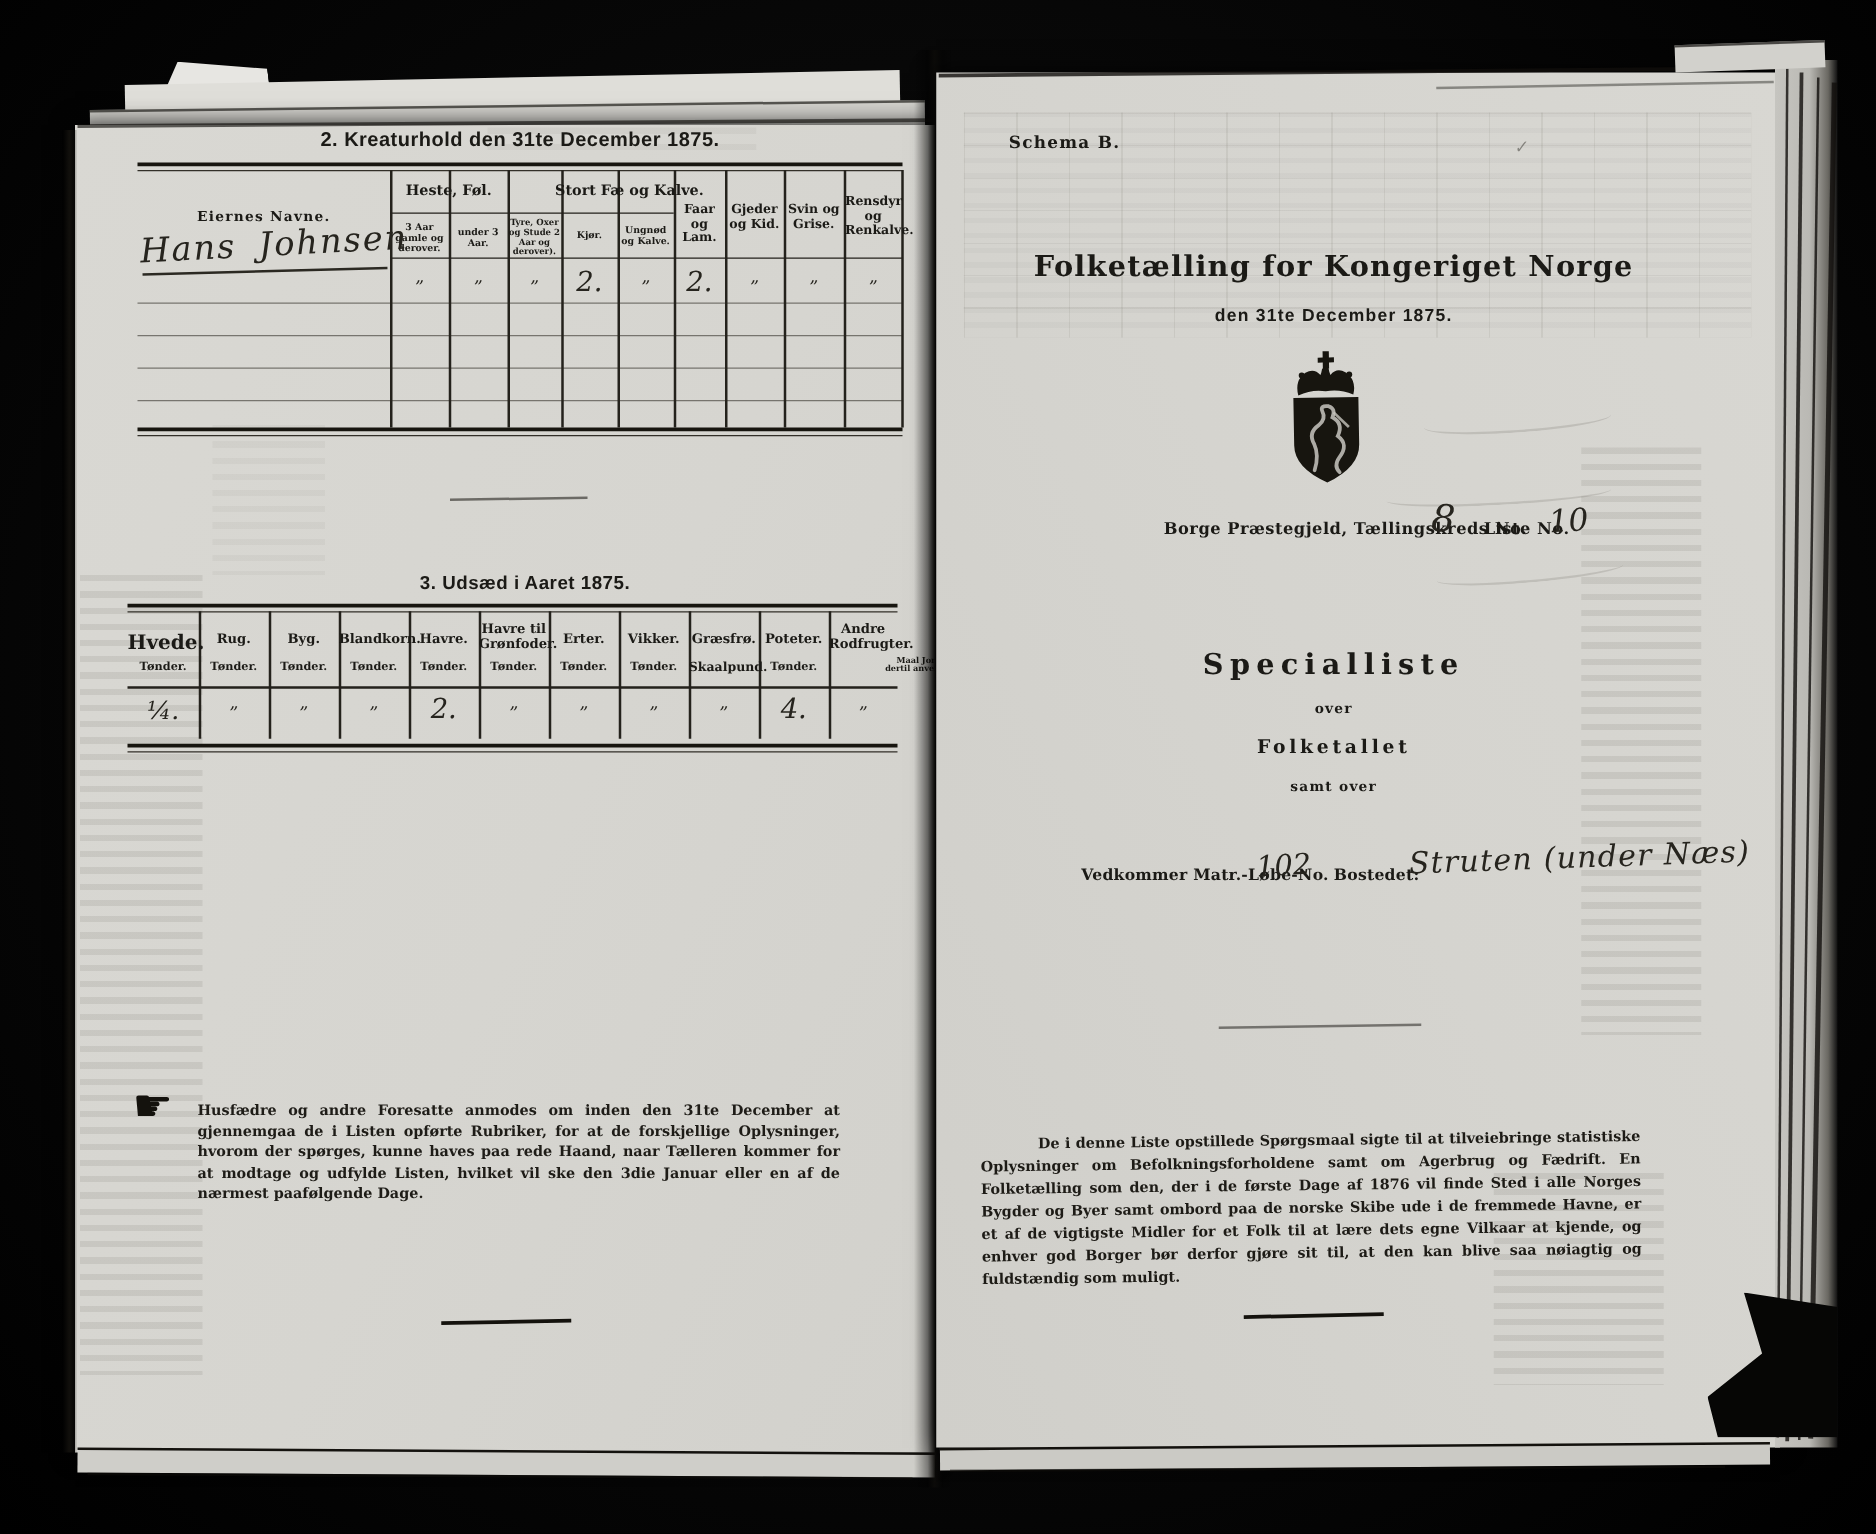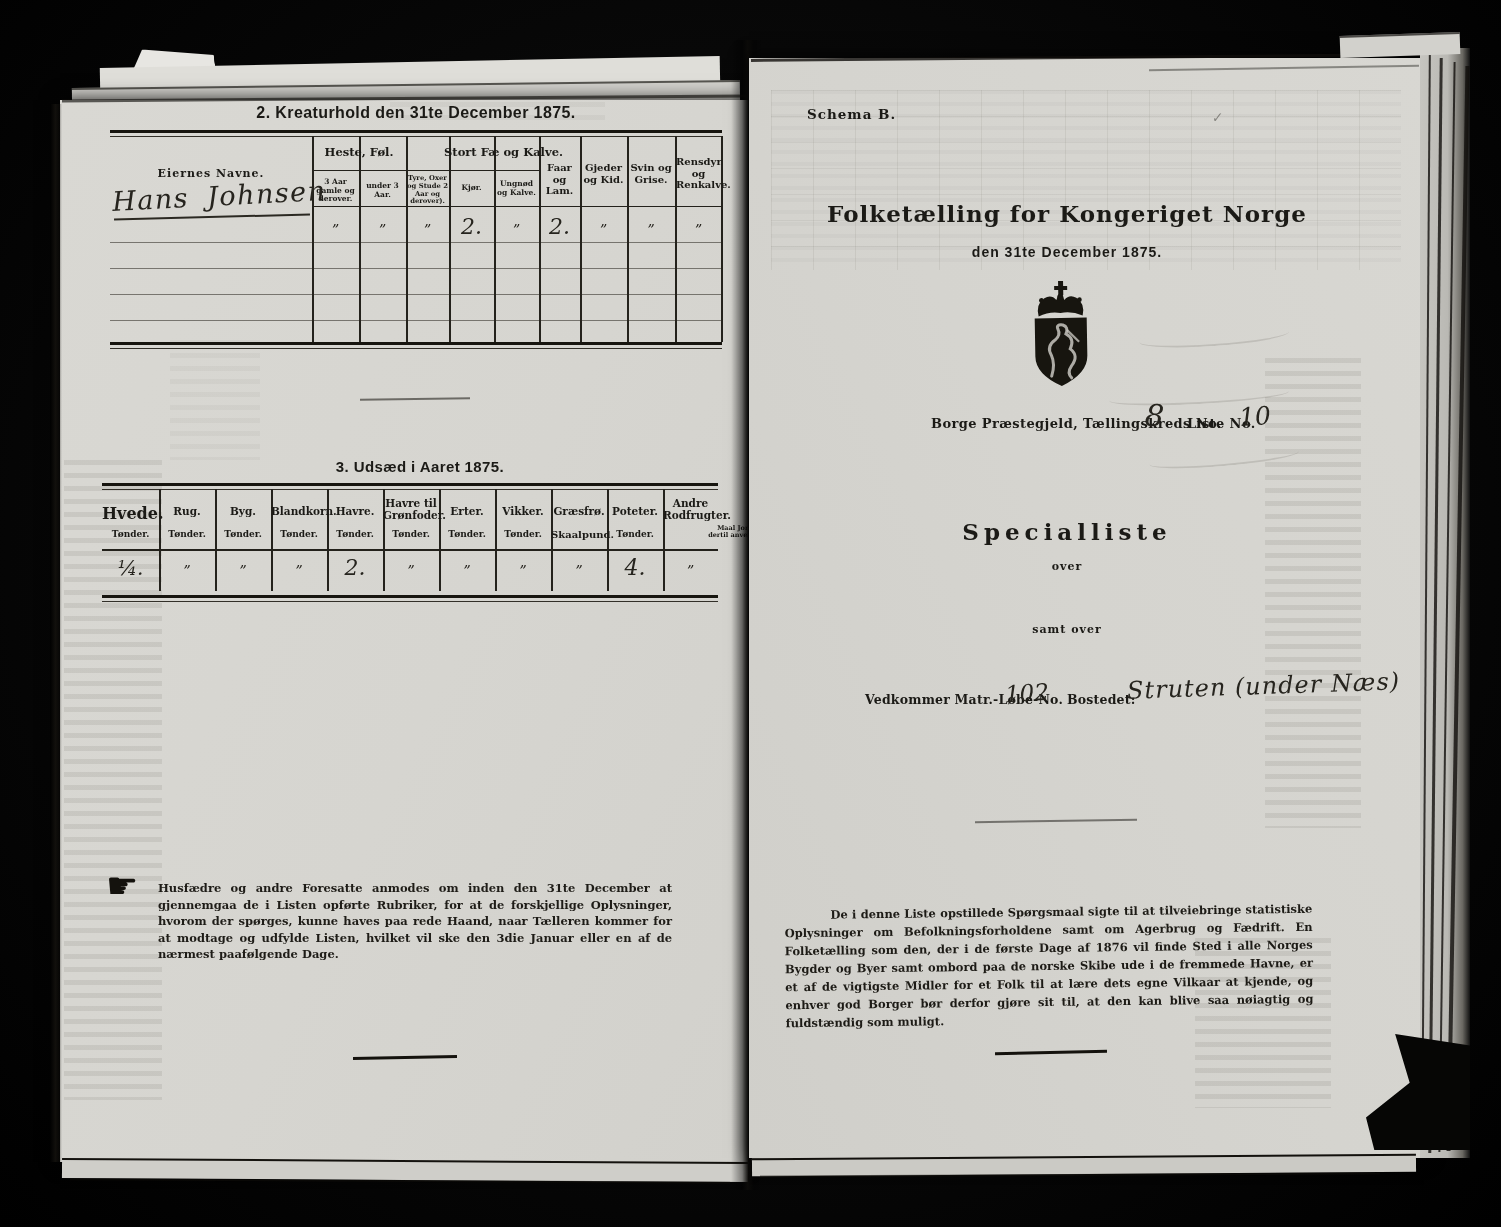--- a/index.html
+++ b/index.html
@@ -198,20 +198,21 @@
       </svg>
     </div>
 
     <div class="abs print-serif" style="left:182px;top:358px;font-size:13px;letter-spacing:.4px;">Borge Præstegjeld, Tællingskreds No.</div>
     <div class="abs hw" style="left:396px;top:340px;font-size:30px;transform:rotate(4deg);">8</div>
     <div class="abs print-serif" style="left:438px;top:358px;font-size:13px;letter-spacing:.4px;">Liste No.</div>
     <div class="abs hw" style="left:490px;top:344px;font-size:25px;transform:rotate(-4deg);">10</div>
 
     <div class="abs print-serif" style="left:48px;top:460px;width:540px;text-align:center;font-size:23px;letter-spacing:5px;">Specialliste</div>
     <div class="abs print-serif" style="left:48px;top:502px;width:540px;text-align:center;font-size:11px;letter-spacing:1px;">over</div>
+    <div class="abs print-serif" style="left:48px;top:530px;width:540px;text-align:center;font-size:15px;letter-spacing:3px;">Folketallet</div>
     <div class="abs print-serif" style="left:48px;top:565px;width:540px;text-align:center;font-size:11px;letter-spacing:1px;">samt over</div>
 
     <div class="abs print-serif" style="left:116px;top:634px;font-size:12.5px;letter-spacing:.2px;">Vedkommer Matr.-Løbe-No.</div>
     <div class="abs hw" style="left:256px;top:622px;font-size:23px;transform:rotate(-3deg);">102</div>
     <div class="abs print-serif" style="left:318px;top:634px;font-size:12.5px;letter-spacing:.2px;">Bostedet:</div>
     <div class="abs hw" style="left:378px;top:614px;font-size:24px;letter-spacing:1px;transform:rotate(-2deg);white-space:nowrap;">Struten (under Næs)</div>
 
     <div class="hline-hand" style="left:226px;top:762px;width:162px;height:1.5px;transform:rotate(-0.8deg);opacity:.5;"></div>
 
     <div class="abs justify" style="left:36px;top:845px;width:528px;font-size:11.5px;line-height:18px;color:#1d1b16;text-indent:46px;transform:rotate(-0.7deg);font-weight:bold;">De i denne Liste opstillede Spørgsmaal sigte til at tilveiebringe statistiske Oplysninger om Befolkningsforholdene samt om Agerbrug og Fædrift.  En Folketælling som den, der i de første Dage af 1876 vil finde Sted i alle Norges Bygder og Byer samt ombord paa de norske Skibe ude i de fremmede Havne, er et af de vigtigste Midler for et Folk til at lære dets egne Vilkaar at kjende, og enhver god Borger bør derfor gjøre sit til, at den kan blive saa nøiagtig og fuldstændig som muligt.</div>

